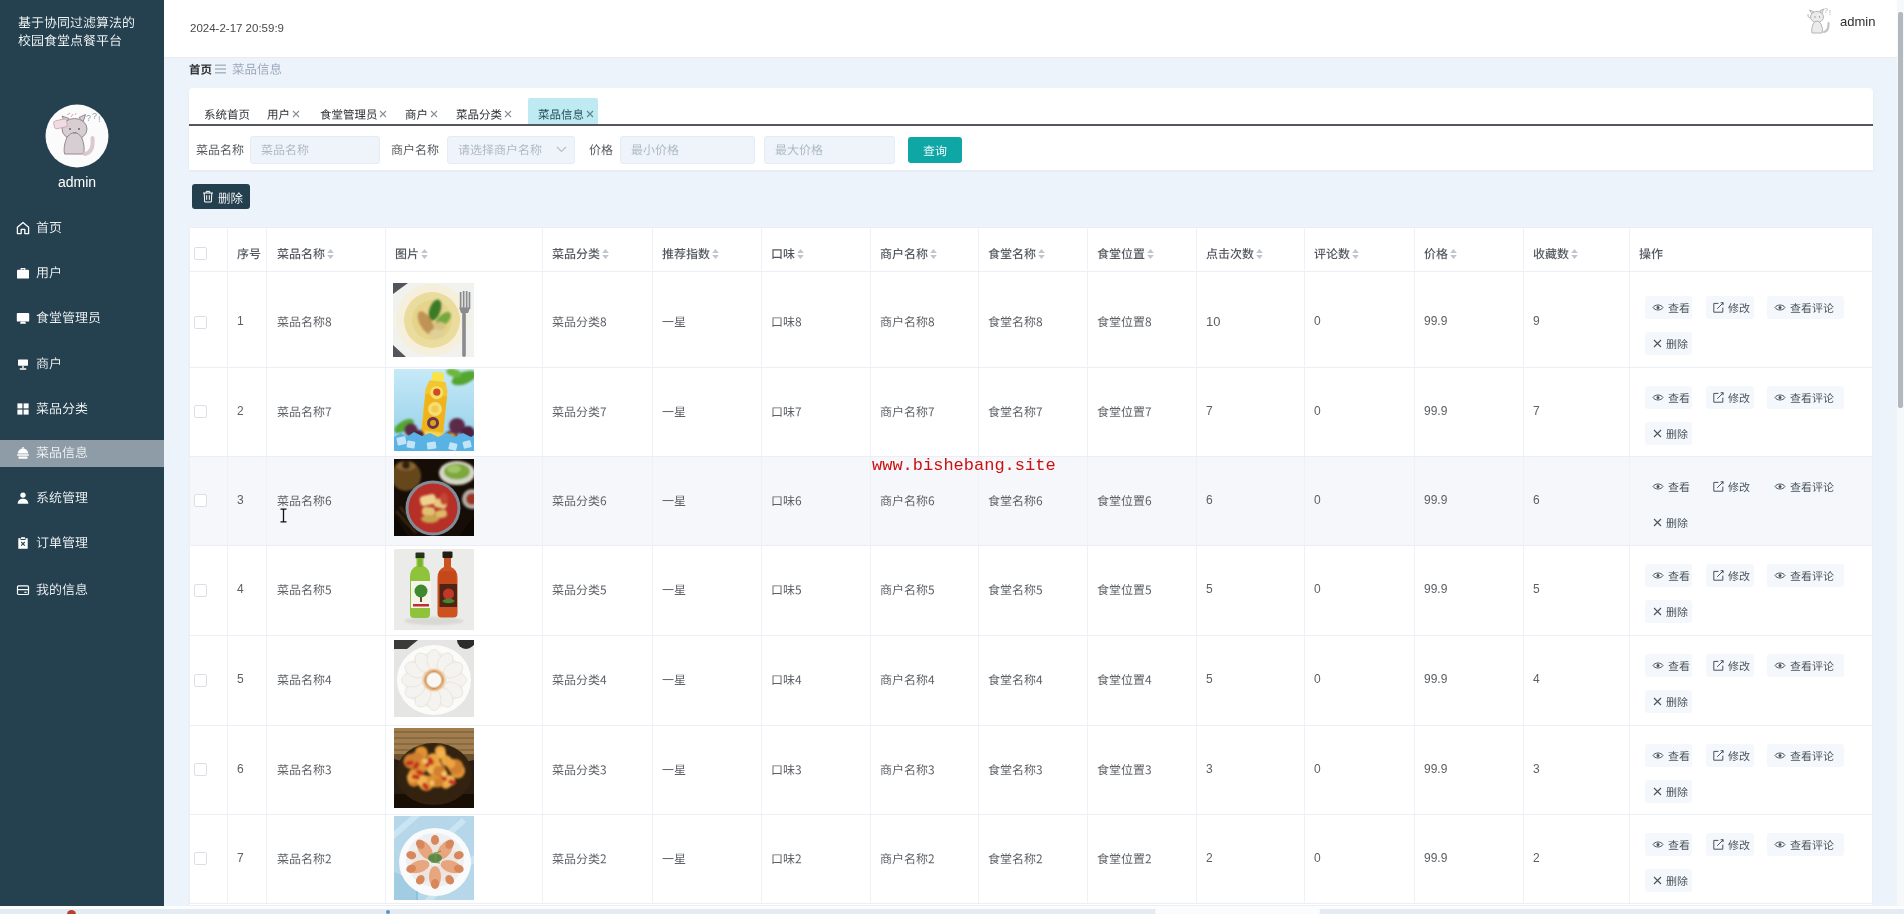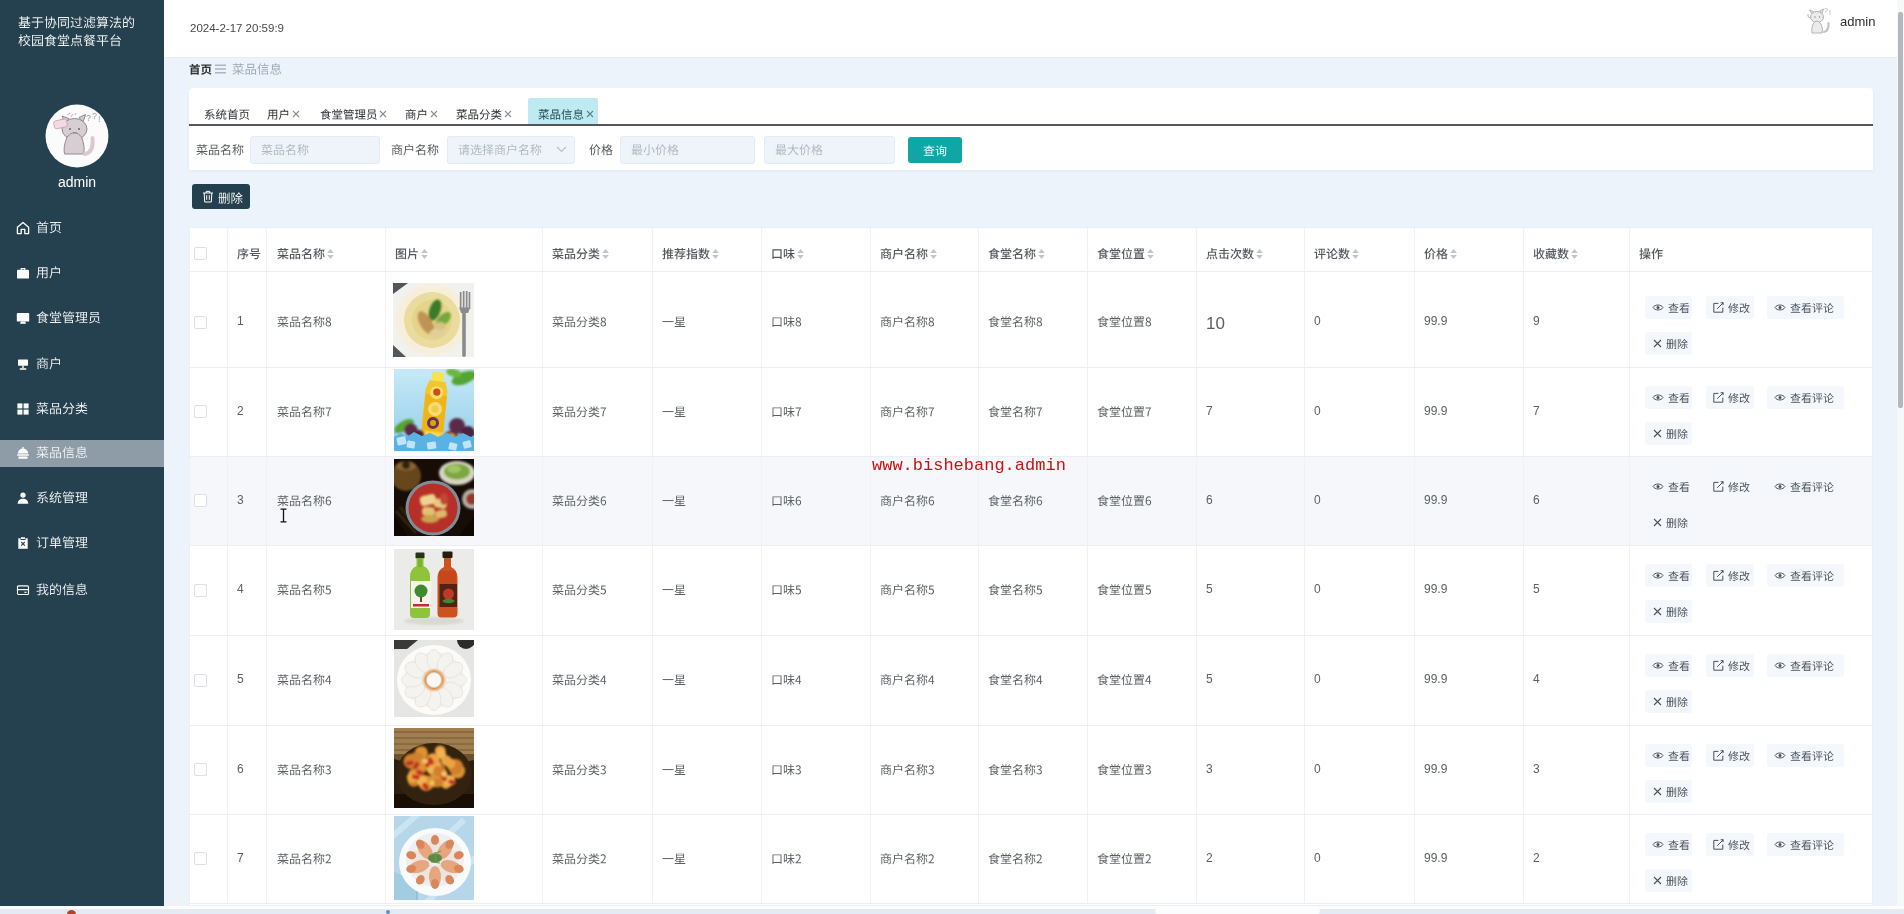--- a/index.html
+++ b/index.html
@@ -724,21 +724,21 @@
   </svg>
 <svg style="position:absolute;left:1097px;top:314.1px;overflow:visible" width="55" height="16">
     <g transform="translate(0,12.24) scale(0.012000)" fill="#5c6065">
       <use href="#gR98df" x="0"></use>
       <use href="#gR5802" x="1000"></use>
       <use href="#gR4f4d" x="2000"></use>
       <use href="#gR7f6e" x="3000"></use>
       <use href="#gR38" x="4000"></use>
     </g>
   </svg>
-<div style="position:absolute;left:1206px;top:314.0px;font-size:17px;color:#5c6065;font-family:'Liberation Sans',sans-serif;white-space:nowrap;line-height:1.2;">10</div>
+<div style="position:absolute;left:1206px;top:314.0px;font-size:13px;color:#5c6065;font-family:'Liberation Sans',sans-serif;white-space:nowrap;line-height:1.2;">10</div>
 <div style="position:absolute;left:1314px;top:314.0px;font-size:12px;color:#5c6065;font-family:'Liberation Sans',sans-serif;white-space:nowrap;line-height:1.2;">0</div>
 <div style="position:absolute;left:1424px;top:314.0px;font-size:12px;color:#5c6065;font-family:'Liberation Sans',sans-serif;white-space:nowrap;line-height:1.2;">99.9</div>
 <div style="position:absolute;left:1533px;top:314.0px;font-size:12px;color:#5c6065;font-family:'Liberation Sans',sans-serif;white-space:nowrap;line-height:1.2;">9</div>
 <div style="position:absolute;left:1645px;top:296.0px;width:47px;height:23px;background:#f4f8fc;border-radius:3px;"></div>
 <svg style="position:absolute;left:1652px;top:303.0px" width="12" height="9" viewBox="0 0 12 9">
     <path d="M1 4.5C3 1.2 9 1.2 11 4.5C9 7.8 3 7.8 1 4.5Z" fill="none" stroke="#49525a"></path>
     <circle cx="6" cy="4.5" r="1.5" fill="#49525a"></circle>
   </svg>
 <svg style="position:absolute;left:1668px;top:301.3px;overflow:visible" width="22" height="15">
     <g transform="translate(0,11.22) scale(0.011000)" fill="#49525a">
@@ -1657,21 +1657,21 @@
 <div style="position:absolute;left:1645px;top:868.5px;width:47px;height:23px;background:#f4f8fc;border-radius:3px;"></div>
 <svg style="position:absolute;left:1653px;top:875.5px" width="9" height="9">
     <path d="M1 1l7 7M8 1l-7 7" stroke="#49525a" stroke-width="1.1"></path>
   </svg>
 <svg style="position:absolute;left:1666px;top:873.8px;overflow:visible" width="22" height="15">
     <g transform="translate(0,11.22) scale(0.011000)" fill="#49525a">
       <use href="#gR5220" x="0"></use>
       <use href="#gR9664" x="1000"></use>
     </g>
   </svg>
-<div style="position:absolute;left:872px;top:456px;font-size:17px;color:#cc1010;font-family:'Liberation Sans',sans-serif;white-space:nowrap;line-height:1.2;font-family:'Liberation Mono',monospace;">www.bishebang.admin</div>
+<div style="position:absolute;left:872px;top:456px;font-size:17px;color:#cc1010;font-family:'Liberation Sans',sans-serif;white-space:nowrap;line-height:1.2;font-family:'Liberation Mono',monospace;">www.bishebang.site</div>
 <svg style="position:absolute;left:279px;top:508px" width="9" height="15">
     <g stroke="#111" stroke-width="1.3">
       <path d="M1.5 1.2h6M4.5 1.2v12.6M1.5 13.8h6"></path>
     </g>
   </svg>
 <div style="position:absolute;left:1897px;top:0px;width:7px;height:914px;background:#f6f8fa;"></div>
 <div style="position:absolute;left:1898px;top:12px;width:5px;height:396px;background:#b2b8be;border-radius:2px;"></div>
 <div style="position:absolute;left:0px;top:906px;width:1904px;height:8px;background:#fdfdfe;"></div>
 <div style="position:absolute;left:0px;top:909px;width:1904px;height:5px;background:#e4ebf4;"></div>
 <div style="position:absolute;left:1155px;top:909px;width:165px;height:5px;background:#fbfcfe;border-radius:2px;"></div>

